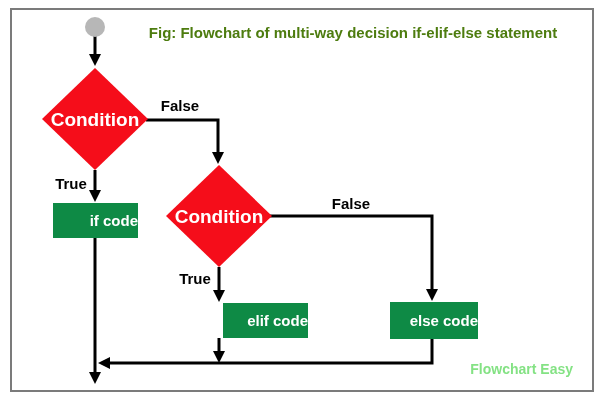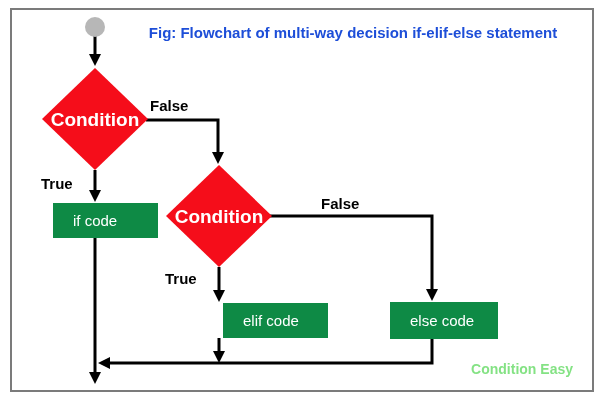--- a/index.html
+++ b/index.html
@@ -11,41 +11,40 @@
     position:absolute;left:10px;top:8px;width:584px;height:384px;
     border:2px solid var(--frame_gray);box-sizing:border-box;
   }
   svg.flow{position:absolute;left:0;top:0;width:606px;height:404px;}
   .lines line,.lines polyline{stroke:var(--line_black);stroke-width:3;fill:none;}
   .arrows polygon{fill:var(--line_black);stroke:none;}
   .diamond{fill:var(--diamond_red);}
   .start{fill:var(--start_gray);}
   .title{
     position:absolute;left:103px;top:24px;width:500px;text-align:center;
-    font-size:15px;font-weight:bold;color:#1d4ed8;white-space:nowrap;
+    font-size:15px;font-weight:bold;color:#4d7c0f;white-space:nowrap;
   }
   .cond{
     position:absolute;width:110px;text-align:center;color:#ffffff;
     font-size:19px;font-weight:bold;white-space:nowrap;
   }
   .c1{left:40px;top:109px;}
   .c2{left:164px;top:206px;}
   .edge{
-    position:absolute;width:60px;color:#000;
+    position:absolute;width:60px;text-align:center;color:#000;
     font-size:15px;font-weight:bold;white-space:nowrap;
   }
   .t1{left:41px;top:175px;}
   .f1{left:150px;top:97px;}
   .t2{left:165px;top:270px;}
   .f2{left:321px;top:195px;}
   .box{
-    position:absolute;display:flex;align-items:center;justify-content:flex-start;
-    background:var(--box_green);color:#ffffff;font-size:15px;font-weight:normal;
+    position:absolute;display:flex;align-items:center;justify-content:flex-end;
+    background:var(--box_green);color:#ffffff;font-size:15px;font-weight:bold;
     white-space:nowrap;
-    padding-left:20px;
   }
   .box-if{left:53px;top:203px;width:85px;height:35px;}
   .box-elif{left:175px;top:303px;width:85px;height:35px;margin-left:48px;}
   .box-else{left:390px;top:302px;width:88px;height:37px;}
   .watermark{
     position:absolute;left:463px;top:361px;width:110px;text-align:right;
     font-size:14px;font-weight:bold;color:var(--brand_green);white-space:nowrap;
   }
 </style>
 </head>
@@ -97,15 +96,15 @@
   <div class="box box-if">
     <span>if code</span>
   </div>
   <div class="box box-elif">
     <span>elif code</span>
   </div>
   <div class="box box-else">
     <span>else code</span>
   </div>
 
-  <div class="watermark">Condition Easy</div>
+  <div class="watermark">Flowchart Easy</div>
 
 </div>
 
 </body></html>

